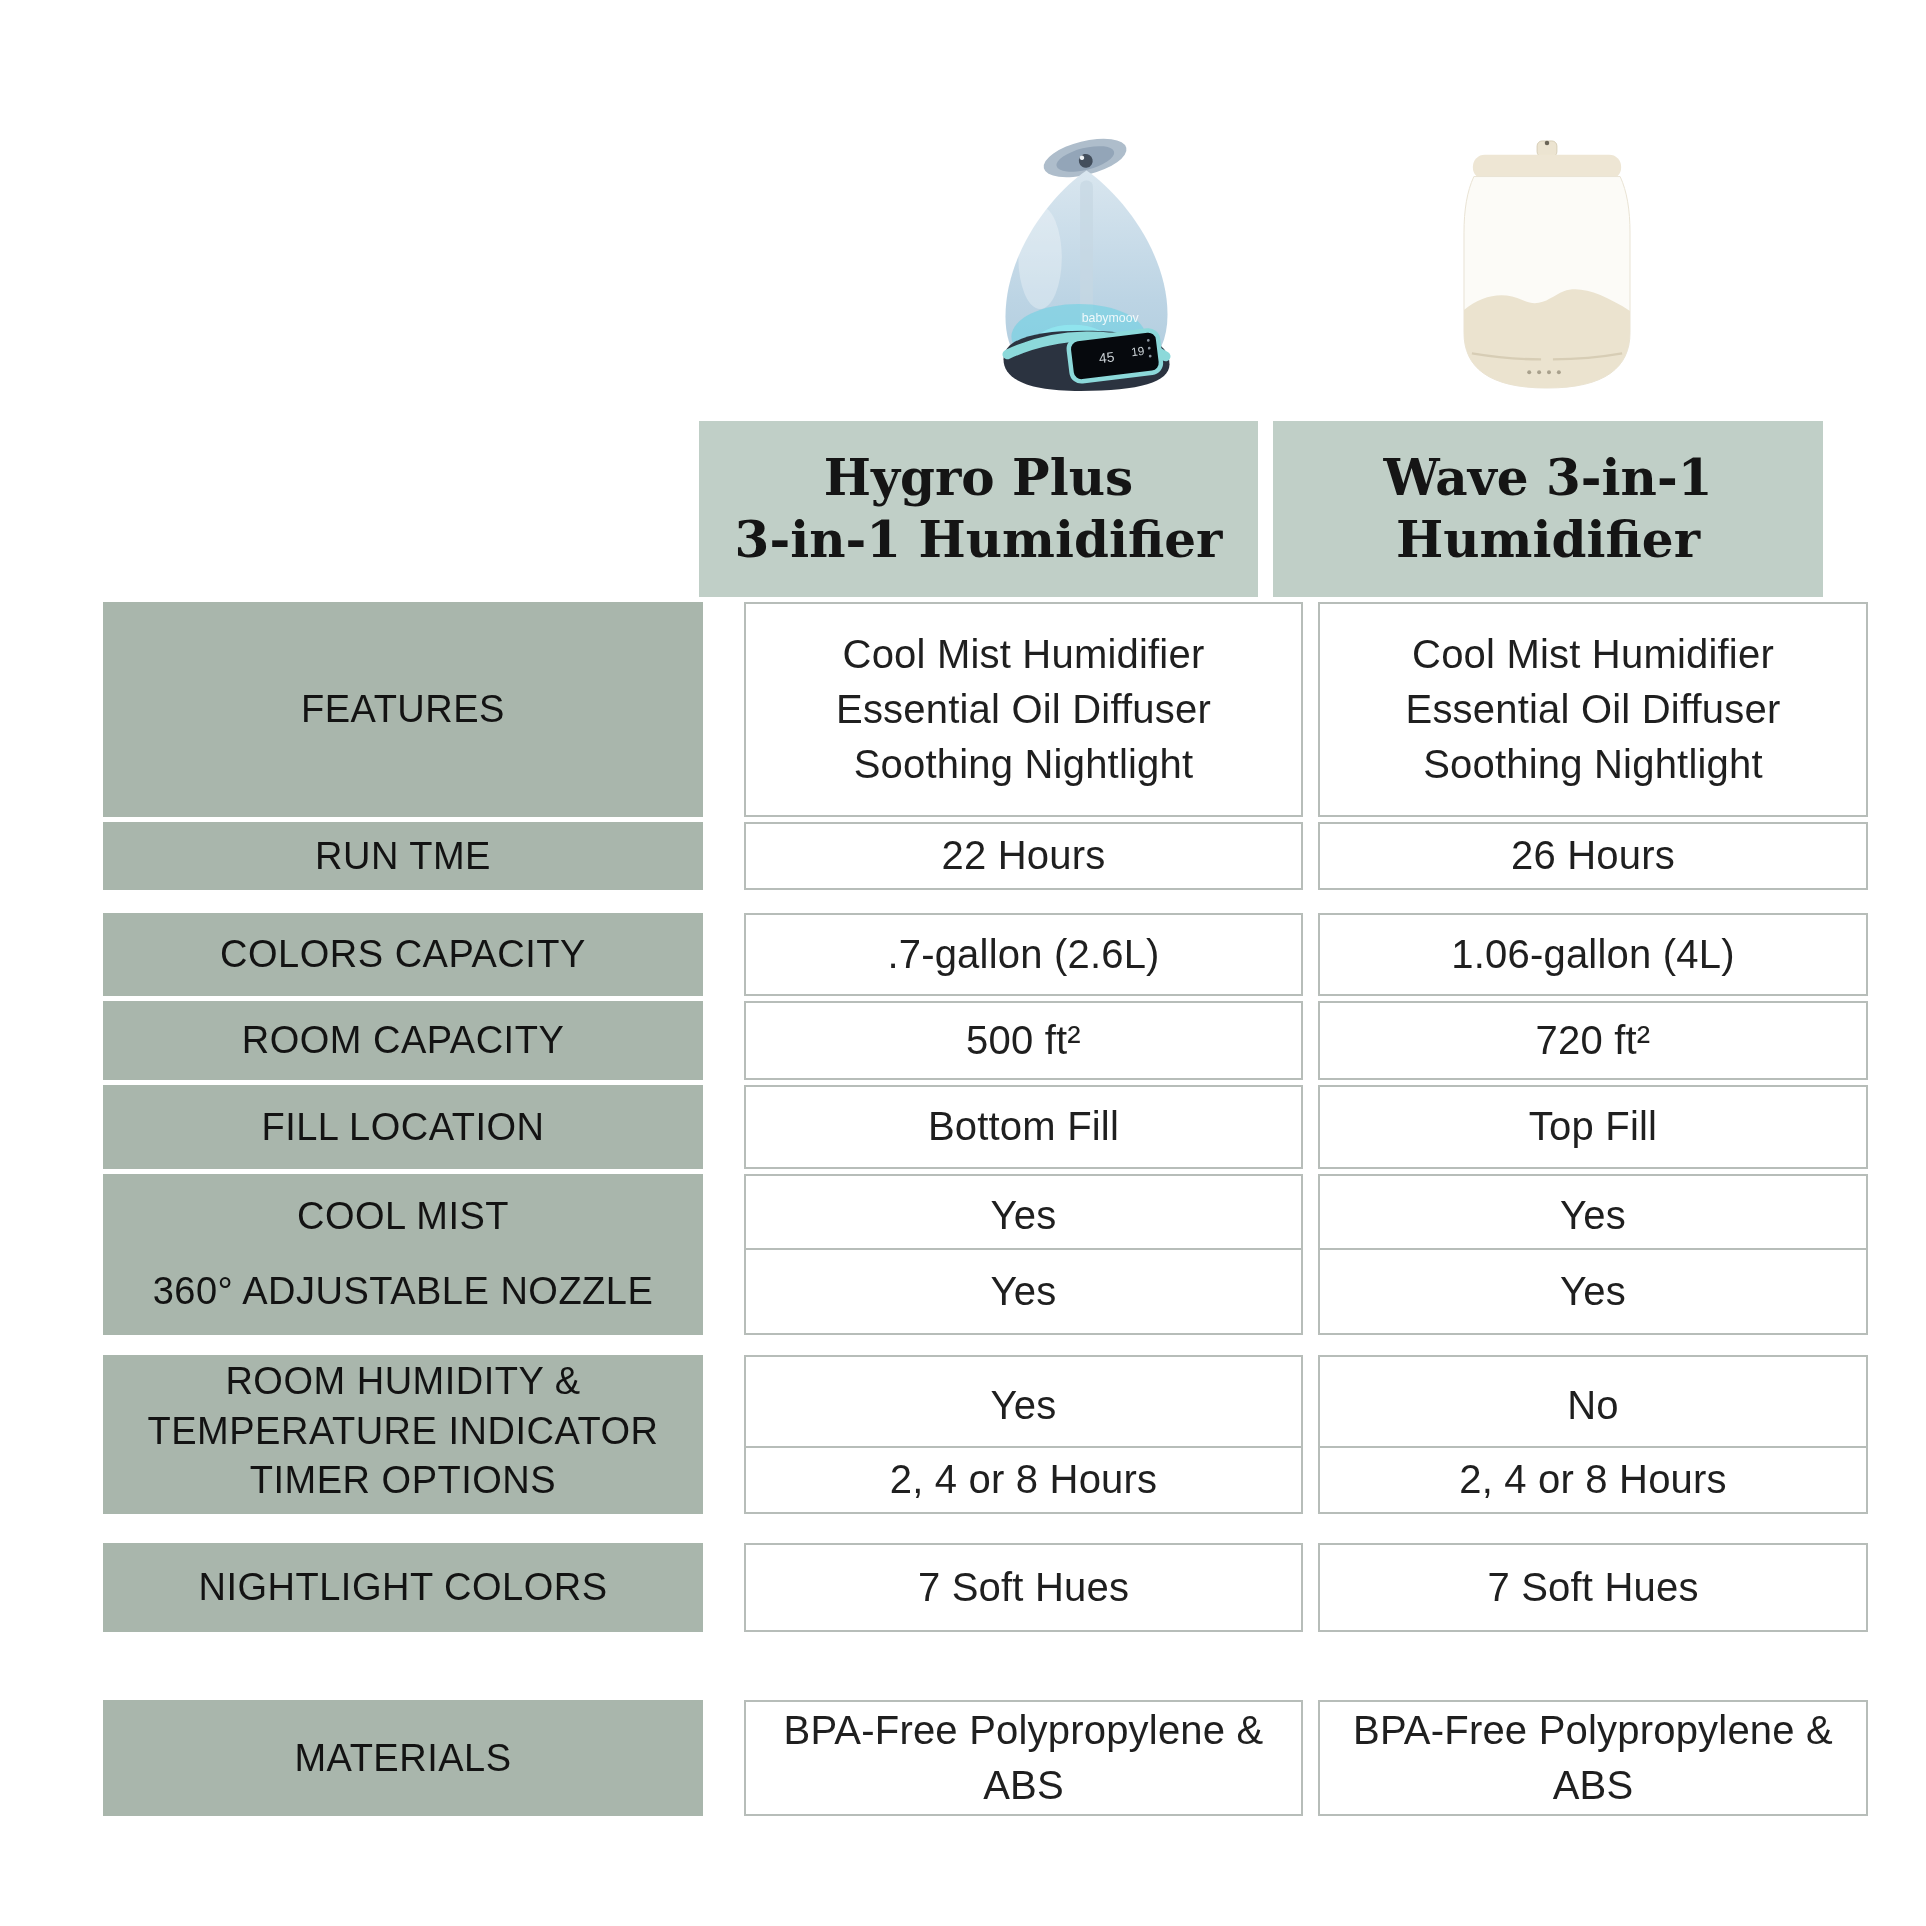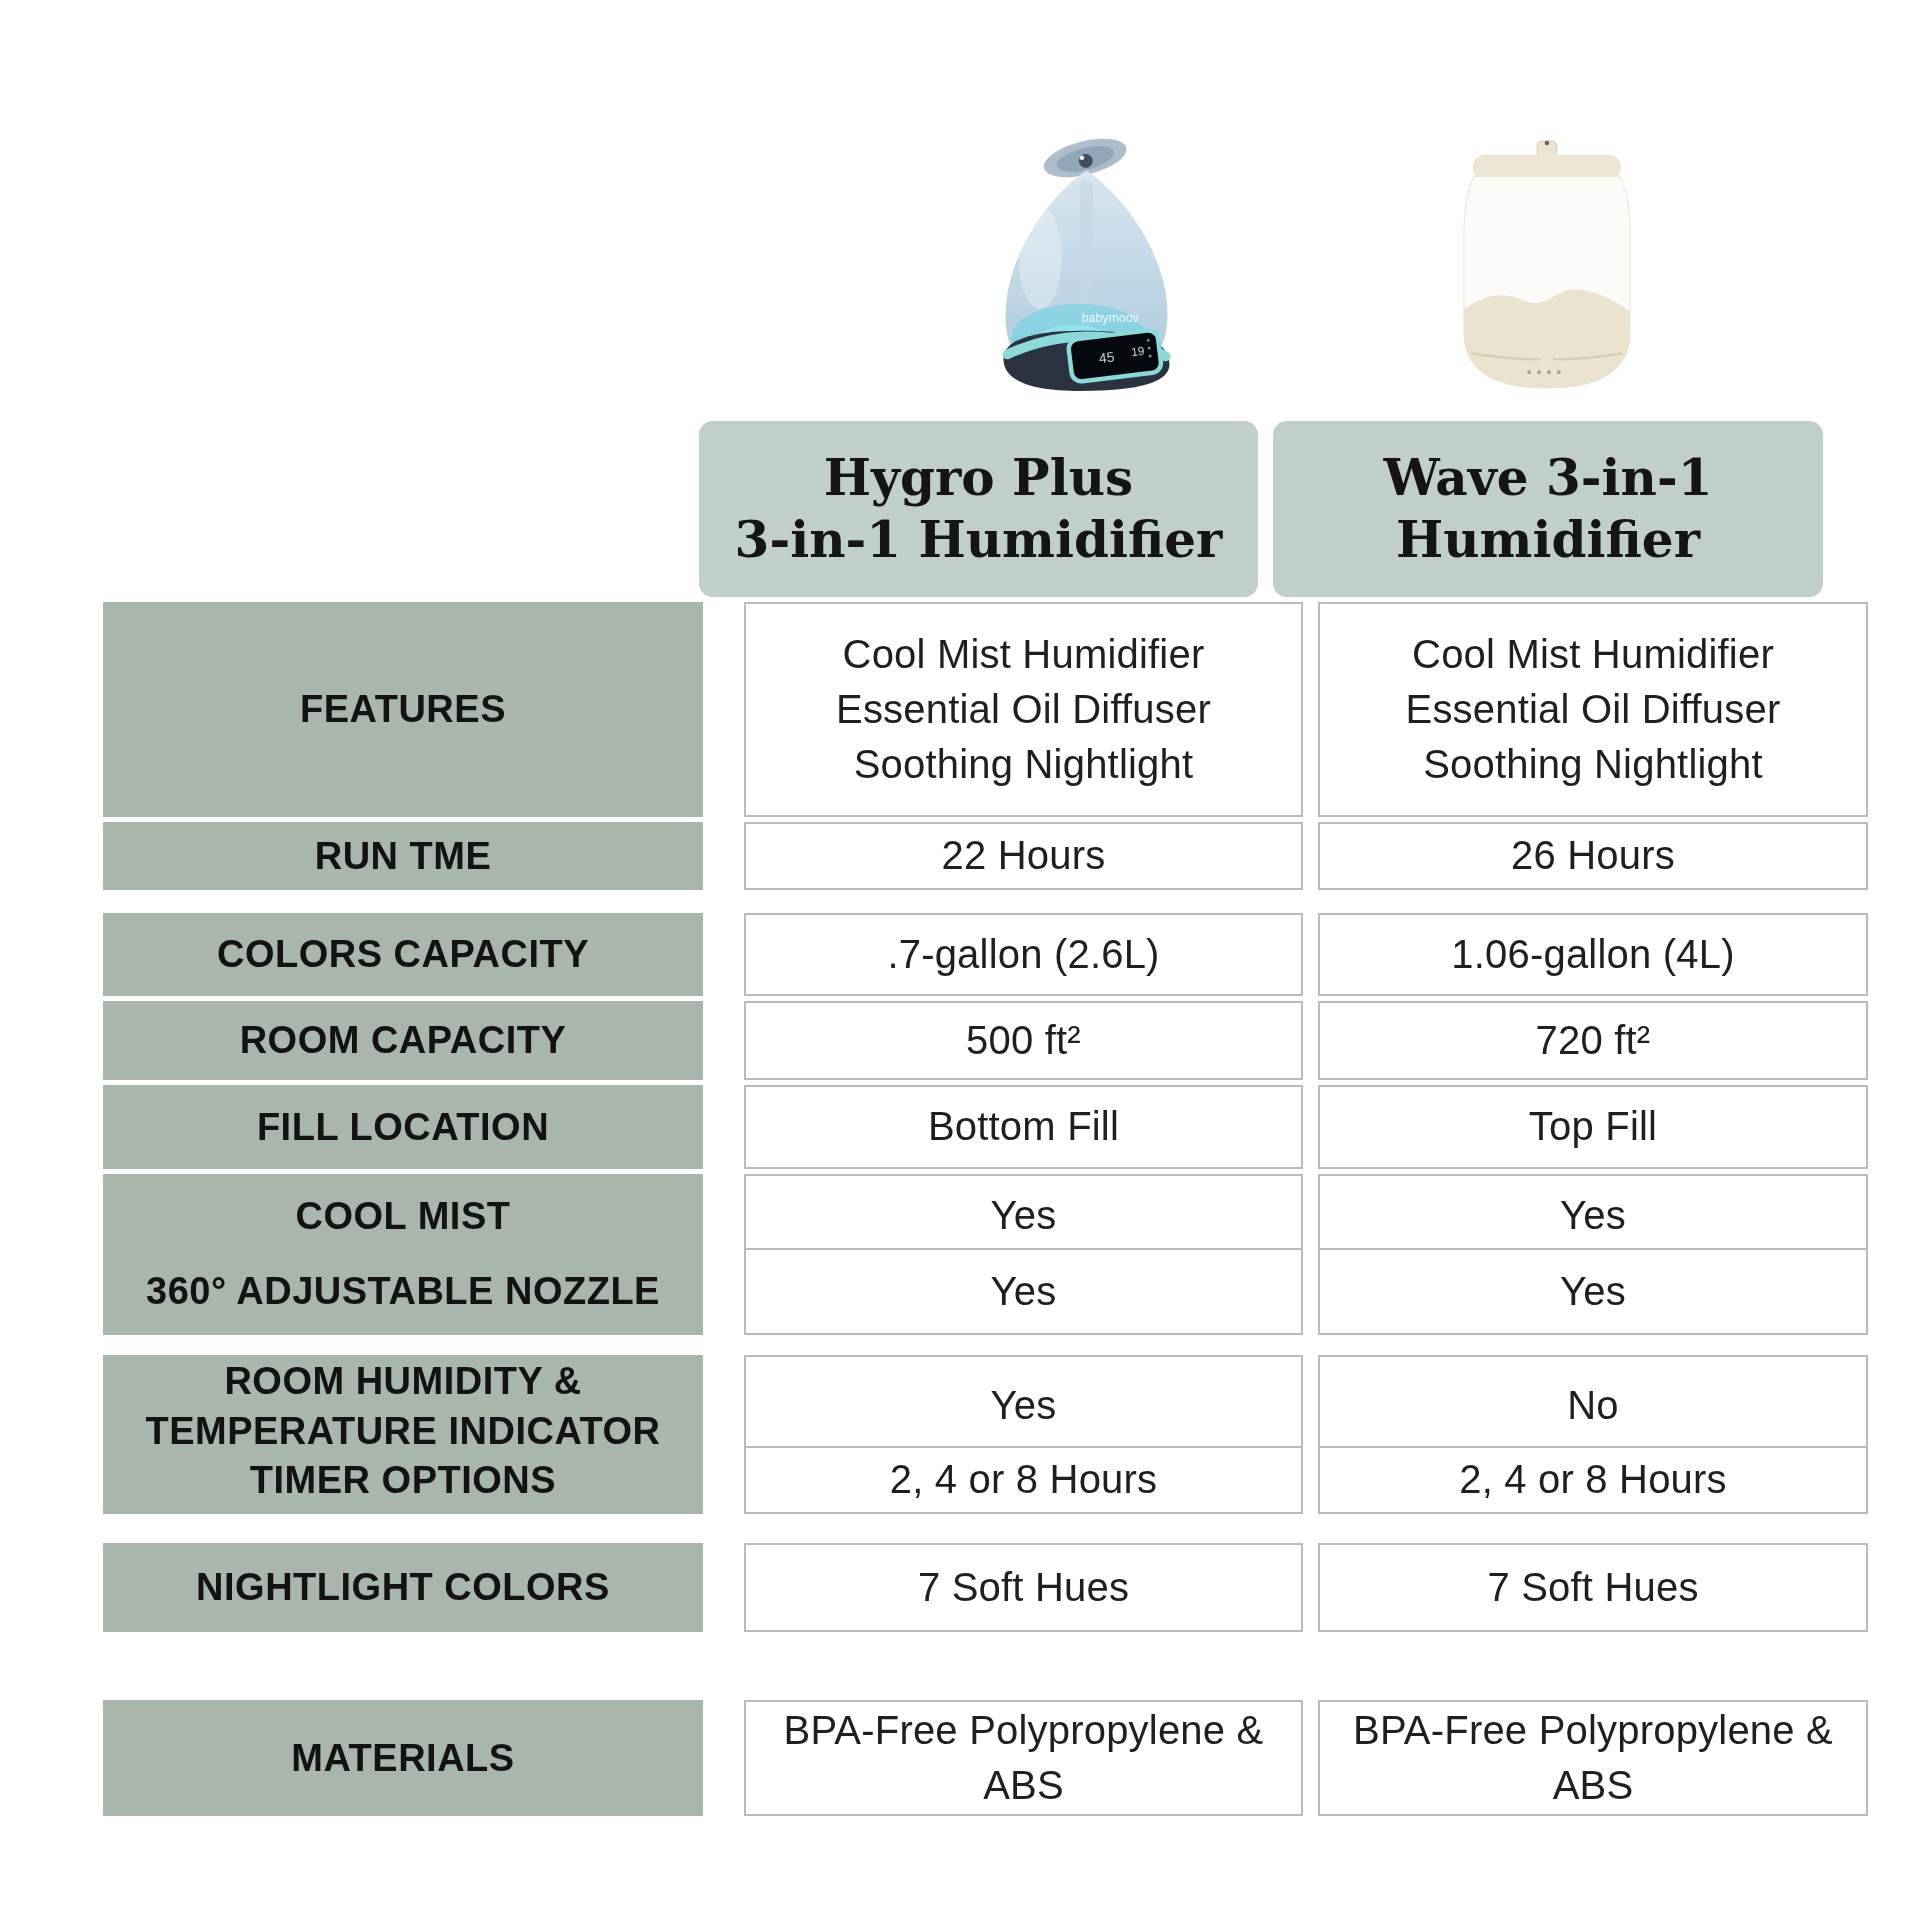--- a/index.html
+++ b/index.html
@@ -11,32 +11,32 @@
   .product-img svg{display:block;width:100%;height:100%;}
   .hygro{left:962px;top:131px;width:249px;height:263px;}
   .wave{left:1463px;top:137px;width:168px;height:257px;}
 
   .header-cell{
     position:absolute;top:421px;height:176px;
     background:#c0cfc7;
     display:flex;align-items:center;justify-content:center;text-align:center;
     white-space:pre-line;
     font-family:"DejaVu Serif",serif;font-weight:700;
-    font-size:50px;line-height:1.24;color:#151515;border-radius:14px;
+    font-size:50px;line-height:1.24;color:#151515;
   }
   .h1{left:699px;width:559px;}
   .h2{left:1273px;width:550px;}
 
   .row{position:absolute;left:0;width:1927px;}
   .label-cell{
     position:absolute;left:103px;width:600px;top:0;height:100%;
     background:#a9b6ac;box-sizing:border-box;padding:0 28px;
     display:flex;align-items:center;justify-content:center;text-align:center;
     white-space:pre-line;
-    font-weight:700;font-size:38px;letter-spacing:0.5px;line-height:1.32;color:#131313;
+    font-weight:400;font-size:38px;letter-spacing:0.5px;line-height:1.32;color:#131313;
   }
   .value-cell{
     position:absolute;top:0;height:100%;
     background:#ffffff;border:2px solid #b7bdb9;box-sizing:border-box;padding:0 16px;
     display:flex;align-items:center;justify-content:center;text-align:center;
     white-space:pre-line;
     font-size:40px;line-height:1.38;letter-spacing:0.2px;color:#1f1f1f;margin-left:45px;
   }
   .c2{left:699px;width:559px;}
   .c3{left:1273px;width:550px;}

